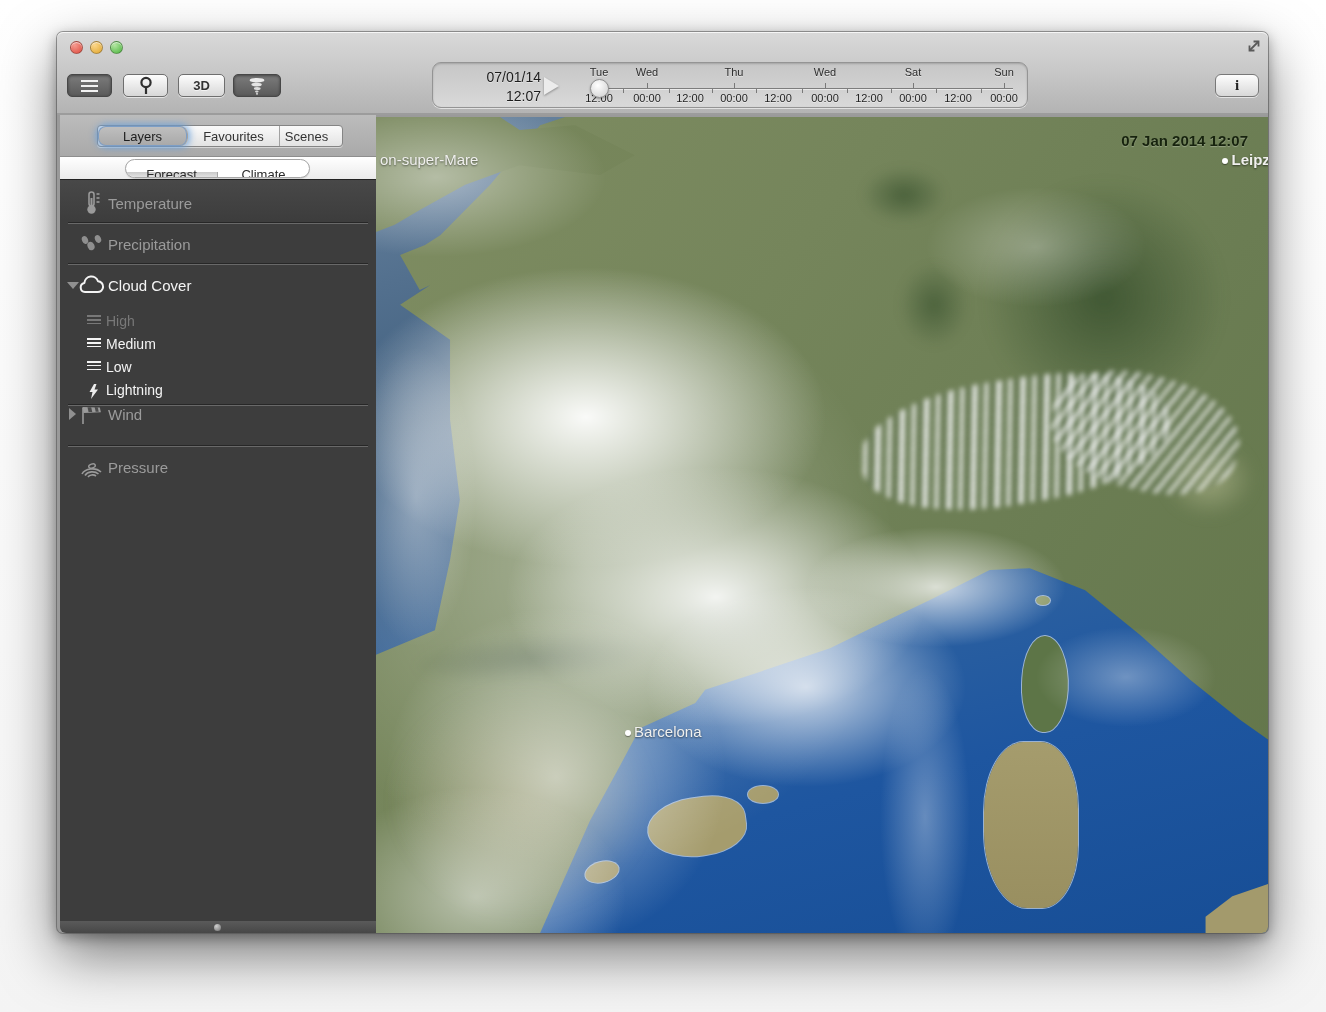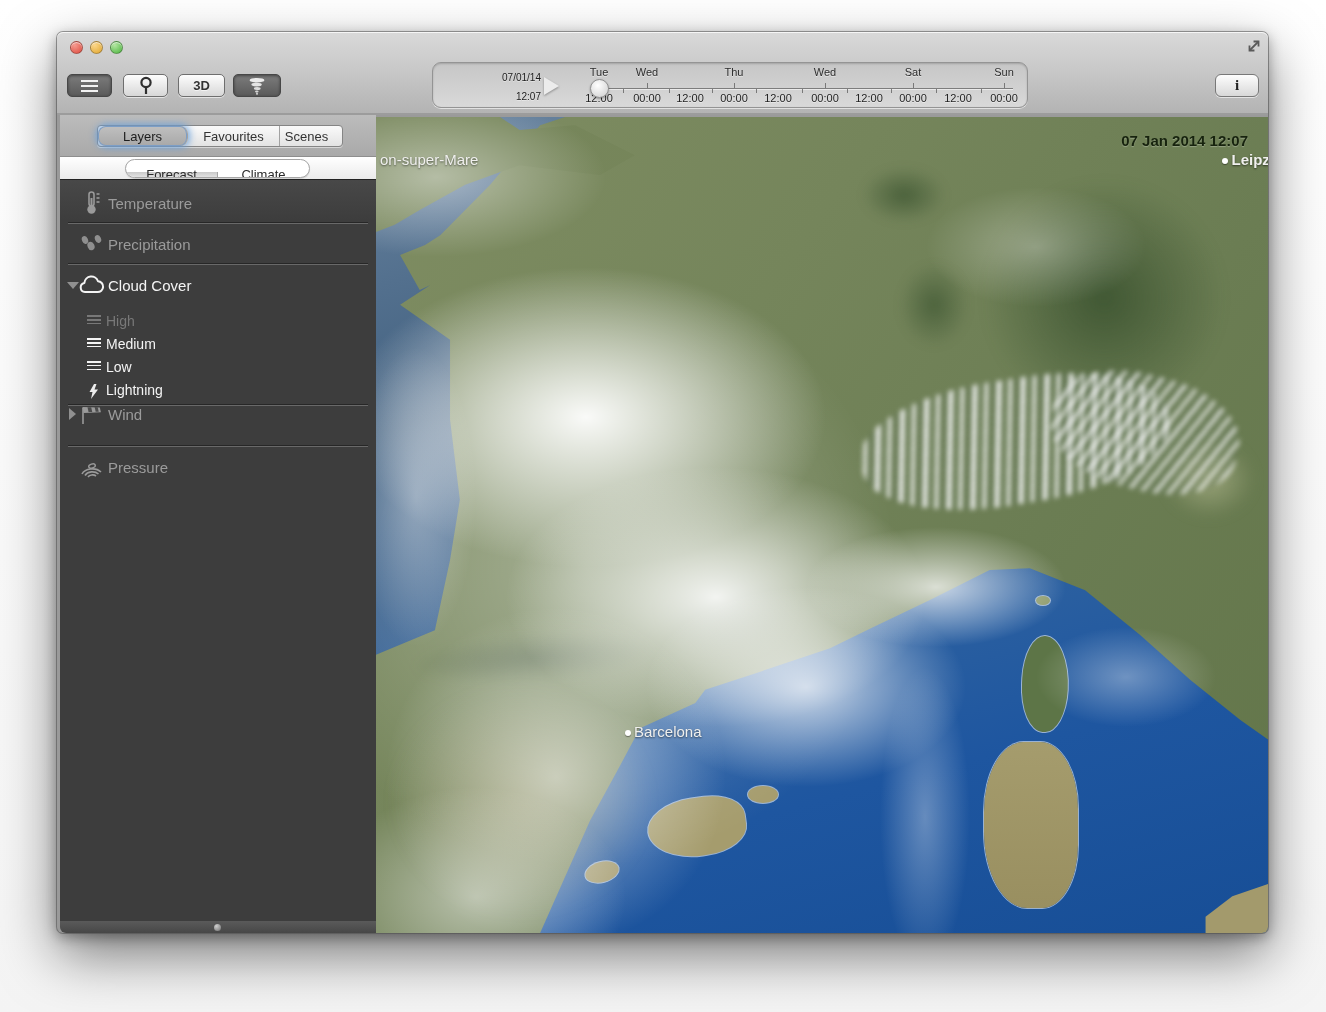--- a/index.html
+++ b/index.html
@@ -22,21 +22,21 @@
     background:linear-gradient(#fdfdfd, #d7d7d7); box-shadow:0 1px 0 rgba(255,255,255,.6); }
   .tb-btn.pressed { background:linear-gradient(#7c7c7c, #5a5a5a); border-color:#474747;
     box-shadow:inset 0 1px 3px rgba(0,0,0,.45); }
   .hamburger { width:17px; height:12px; background:repeating-linear-gradient(to bottom,#f2f2f2 0 2px, transparent 2px 5px); }
   .label-3d { font-size:13px; font-weight:bold; color:#333; text-shadow:0 1px 0 rgba(255,255,255,.6); }
 
   
   #timeline { position:absolute; left:375px; top:30px; width:596px; height:46px; border-radius:9px;
     border:1px solid #949494; background:linear-gradient(#c6c6c6, #d9d9d9);
     box-shadow:inset 0 1px 2px rgba(0,0,0,.18), 0 1px 0 rgba(255,255,255,.6); }
-  #tl-date { position:absolute; left:18px; top:5px; width:90px; text-align:right; font-size:10px; color:#1c1c1c;
+  #tl-date { position:absolute; left:18px; top:5px; width:90px; text-align:right; font-size:14px; color:#1c1c1c;
     line-height:19px; text-shadow:0 1px 0 rgba(255,255,255,.45); }
   #tl-play { position:absolute; left:111px; top:14px; width:0; height:0;
     border-left:15px solid #ececec; border-top:9px solid transparent; border-bottom:9px solid transparent;
     filter:drop-shadow(0 1px 1px rgba(0,0,0,.35)); }
   #tl-track { position:absolute; left:158px; top:25px; width:422px; height:1px; background:#7d7d7d;
     box-shadow:0 1px 0 rgba(255,255,255,.55); }
   .tl-day { position:absolute; top:3px; transform:translateX(-50%); font-size:11px; color:#2d2d2d;
     text-shadow:0 1px 0 rgba(255,255,255,.5); }
   .tl-time { position:absolute; top:29px; transform:translateX(-50%); font-size:11px; color:#1f1f1f;
     text-shadow:0 1px 0 rgba(255,255,255,.5); }

